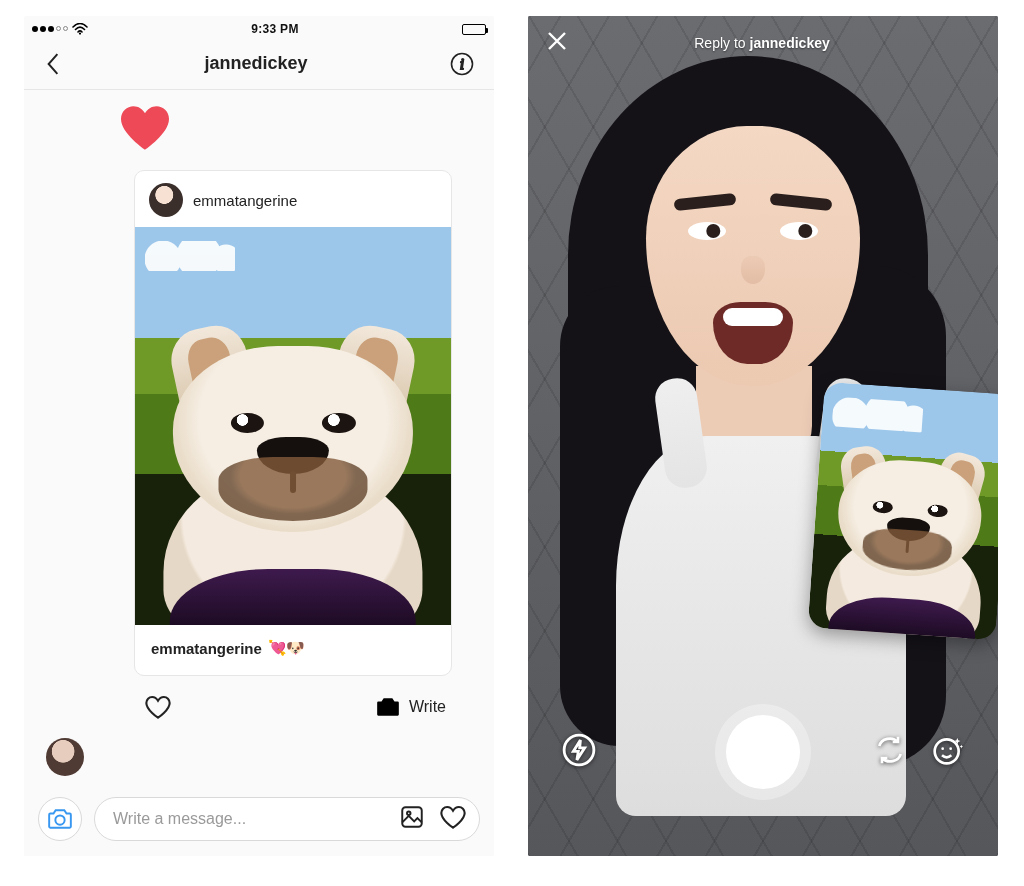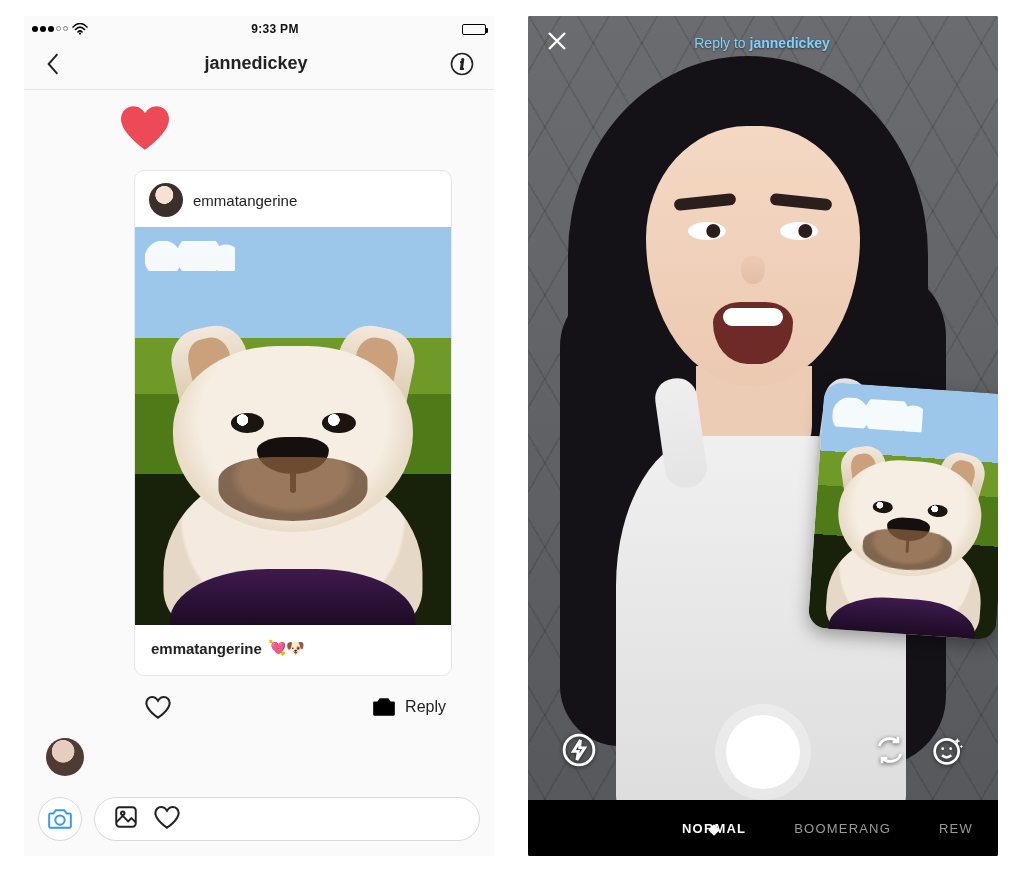--- a/index.html
+++ b/index.html
@@ -341,21 +341,21 @@
     background: radial-gradient(ellipse at 50% 30%, rgba(130,90,58,.8) 0 50%, rgba(100,70,45,.8) 60% 100%);
     border-radius: 40% 40% 55% 55%;
     filter: blur(.4px);
   }
 
   
   .cam-top {
     position: absolute; top: 0; left: 0; right: 0;
     display: flex; align-items: center; justify-content: space-between;
     padding: 14px 18px;
-    color: #7dd3fc;
+    color: #ffffff;
     text-shadow: 0 1px 2px rgba(0,0,0,.5);
   }
   .cam-close { cursor: pointer; }
   .cam-close svg { stroke: #fff; stroke-width: 2.4; }
   .cam-title { font-size: 14px; display: flex; gap: 4px; }
   .cam-title .u { font-weight: 700; }
   .cam-top .spacer { width: 24px; }
 
   .cam-controls {
     position: absolute; left: 0; right: 0; bottom: 56px;
@@ -485,36 +485,37 @@
         <button class="icon-btn">
           <svg width="28" height="26" viewBox="0 0 24 22">
               <path d="M12 20.2 C12 20.2 2 13.6 2 7.6 C2 4.5 4.3 2.4 7 2.4 C9 2.4 10.8 3.6 12 5.6 C13.2 3.6 15 2.4 17 2.4 C19.7 2.4 22 4.5 22 7.6 C22 13.6 12 20.2 12 20.2 Z"></path>
             </svg>
         </button>
         <div class="reply-group">
           <svg width="26" height="22" viewBox="0 0 24 20">
             <path d="M3 5 h3 l2 -3 h8 l2 3 h3 a1 1 0 0 1 1 1 v11 a1 1 0 0 1 -1 1 H3 a1 1 0 0 1 -1 -1 V6 a1 1 0 0 1 1 -1 Z"></path>
             <circle cx="12" cy="11" r="4.3"></circle>
           </svg>
-          <span>Reply</span>
+          <span>Write</span>
         </div>
       </div>
 
     </div>
 
     <div class="other-avatar"></div>
 
     <div class="composer">
       <div class="cam-circle">
         <svg width="26" height="22" viewBox="0 0 24 20" stroke="#3897f0" stroke-width="1.8" fill="none">
           <path d="M3 5 h3 l2 -3 h8 l2 3 h3 a1 1 0 0 1 1 1 v11 a1 1 0 0 1 -1 1 H3 a1 1 0 0 1 -1 -1 V6 a1 1 0 0 1 1 -1 Z"></path>
           <circle cx="12" cy="11" r="4.3"></circle>
         </svg>
       </div>
       <div class="compose-pill">
+        <input type="text" placeholder="Write a message..." style="">
         <div class="pill-icons">
           <span>
             <svg width="26" height="26" viewBox="0 0 24 24">
               <rect x="3" y="3" width="18" height="18" rx="3"></rect>
               <path d="M3 17 l6 -6 l5 5 l3 -3 l4 4"></path>
               <circle cx="9" cy="8.5" r="1.6"></circle>
             </svg>
           </span>
           <span>
             <svg width="28" height="26" viewBox="0 0 24 22">
@@ -605,22 +606,16 @@
             <circle cx="8" cy="11" r="1" fill="#fff" stroke="none"></circle>
             <circle cx="14" cy="11" r="1" fill="#fff" stroke="none"></circle>
             <path d="M7.5 16 q3.5 3 7 0"></path>
             <path d="M19 3 l.7 1.6 1.6 .7 -1.6 .7 -.7 1.6 -.7 -1.6 -1.6 -.7 1.6 -.7 Z" fill="#fff" stroke="none"></path>
             <path d="M22 8 l.4 1 1 .4 -1 .4 -.4 1 -.4 -1 -1 -.4 1 -.4 Z" fill="#fff" stroke="none"></path>
           </svg>
         </span>
       </div>
     </div>
 
-    <div class="cam-modes">
-      <div class="pad"></div>
-      <div class="mode active">NORMAL</div>
-      <div class="mode">BOOMERANG</div>
-      <div class="mode">REW</div>
-    </div>
 
   </div>
 
 </div>
 
 </body></html>

